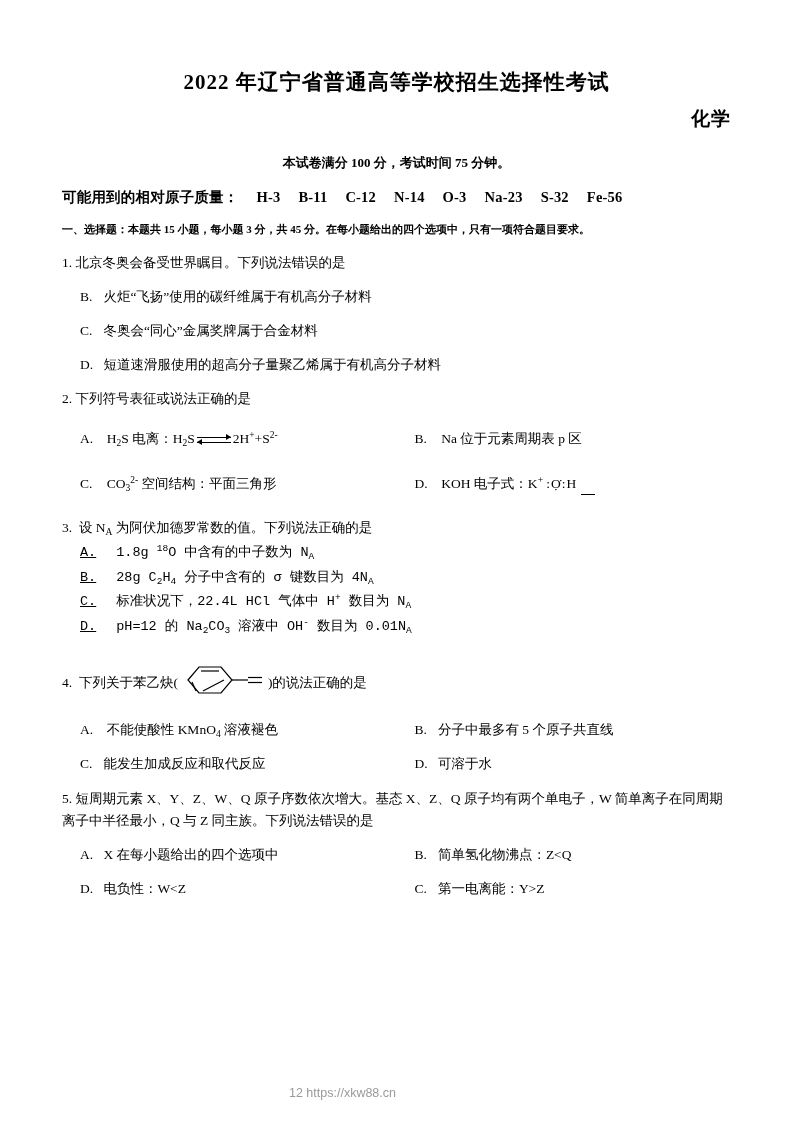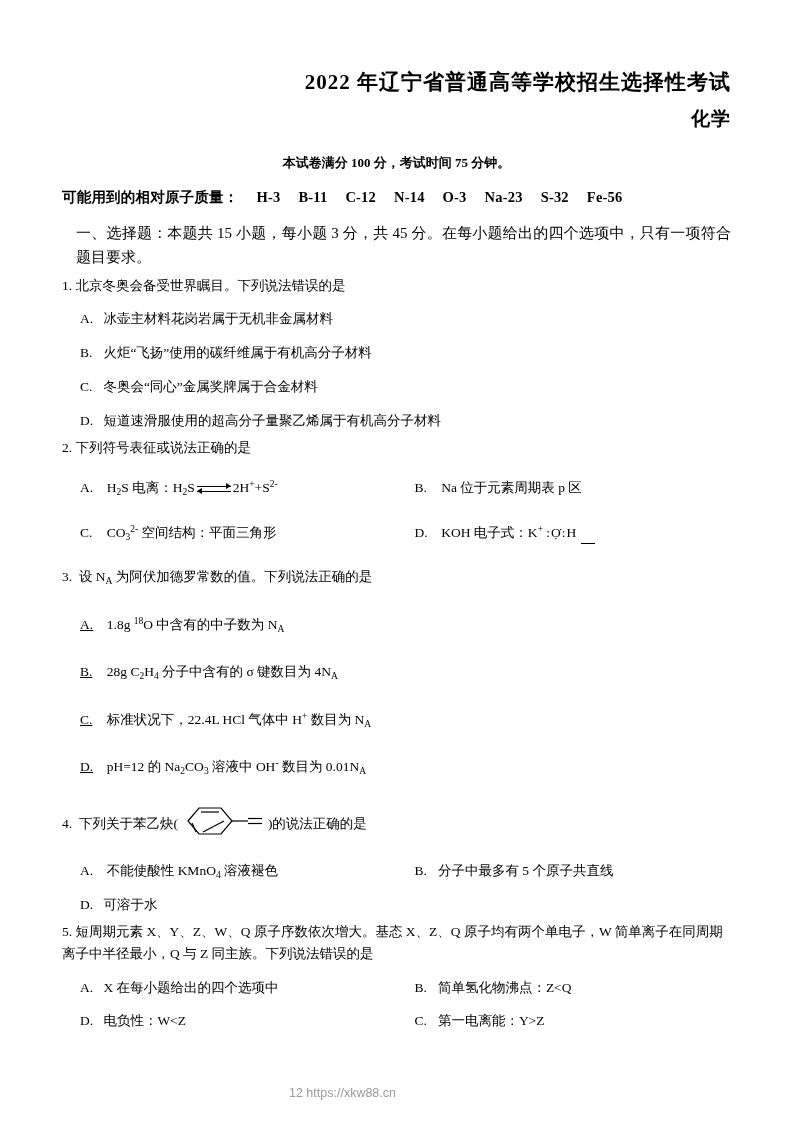--- a/index.html
+++ b/index.html
@@ -15,21 +15,21 @@
     color: #000000;
   }
   .page {
     position: relative;
     width: 793px;
     height: 1122px;
     box-sizing: border-box;
     padding: 46px 62px 0 62px;
   }
   .title {
-    text-align: right;
+    text-align: center;
     font-size: 21px;
     font-weight: bold;
     letter-spacing: 1px;
     margin-top: 22px;
   }
   .subtitle {
     text-align: right;
     font-size: 19px;
     font-weight: bold;
     margin-top: 10px;
@@ -42,30 +42,29 @@
     margin-top: 22px;
   }
   .atomic-mass {
     font-size: 14.5px;
     font-weight: bold;
     margin-top: 16px;
     letter-spacing: 0.2px;
   }
   .atomic-mass .gapwide { display:inline-block; width: 18px; }
   .section-head {
-    font-size: 15px;
-    font-weight: normal;
+    font-size: 11px;
+    font-weight: bold;
     margin-top: 14px;
     line-height: 1.62;
     text-align: justify;
-    margin-left: 14px;
   }
   .q {
     font-size: 13.5px;
-    margin-top: 5px;
+    margin-top: 13px;
     line-height: 1.6;
   }
   .q-stem {
     font-size: 13.5px;
     line-height: 1.62;
   }
   .opts {
     margin-top: 2px;
   }
   .opt-row {
@@ -85,23 +84,24 @@
     box-sizing: border-box;
     padding-left: 18px;
     position: relative;
   }
   .opt-label {
     display: inline-block;
     min-width: 20px;
   }
   .opt-label.u { text-decoration: underline; }
   .stack-opt {
-    margin-top: 26px;
+    margin-top: 3px;
     padding-left: 18px;
     font-size: 13.5px;
+    font-family: Liberation Mono, monospace;
   }
   sub { font-size: 9.5px; vertical-align: baseline; position: relative; top: 3px; }
   sup { font-size: 9.5px; vertical-align: baseline; position: relative; top: -5px; }
   .eqarrow {
     display: inline-block;
     position: relative;
     width: 34px;
     height: 12px;
     vertical-align: middle;
     margin: 0 2px;
@@ -166,26 +166,20 @@
   </div>
 
   <div class="section-head">一、选择题：本题共 15 小题，每小题 3 分，共 45 分。在每小题给出的四个选项中，只有一项符合题目要求。</div>
 
   <div class="q">
     <div class="q-stem">
       <span>1.</span>
       <span>北京冬奥会备受世界瞩目。下列说法错误的是</span>
     </div>
     <div class="opts">
-      <div class="opt-row">
-        <div class="opt-full">
-          <span class="opt-label">A.</span>
-          <span>冰壶主材料花岗岩属于无机非金属材料</span>
-        </div>
-      </div>
       <div class="opt-row">
         <div class="opt-full">
           <span class="opt-label">B.</span>
           <span>火炬“飞扬”使用的碳纤维属于有机高分子材料</span>
         </div>
       </div>
       <div class="opt-row">
         <div class="opt-full">
           <span class="opt-label">C.</span>
           <span>冬奥会“同心”金属奖牌属于合金材料</span>
@@ -275,20 +269,24 @@
           <span class="opt-label">A.</span>
           <span>&nbsp;不能使酸性 KMnO<sub>4</sub> 溶液褪色</span>
         </div>
         <div class="opt">
           <span class="opt-label">B.</span>
           <span>分子中最多有 5 个原子共直线</span>
         </div>
       </div>
       <div class="opt-row">
         <div class="opt">
+          <span class="opt-label">C.</span>
+          <span>能发生加成反应和取代反应</span>
+        </div>
+        <div class="opt">
           <span class="opt-label">D.</span>
           <span>可溶于水</span>
         </div>
       </div>
     </div>
   </div>
 
   <div class="q">
     <div class="q-stem">
       <span>5.</span>

